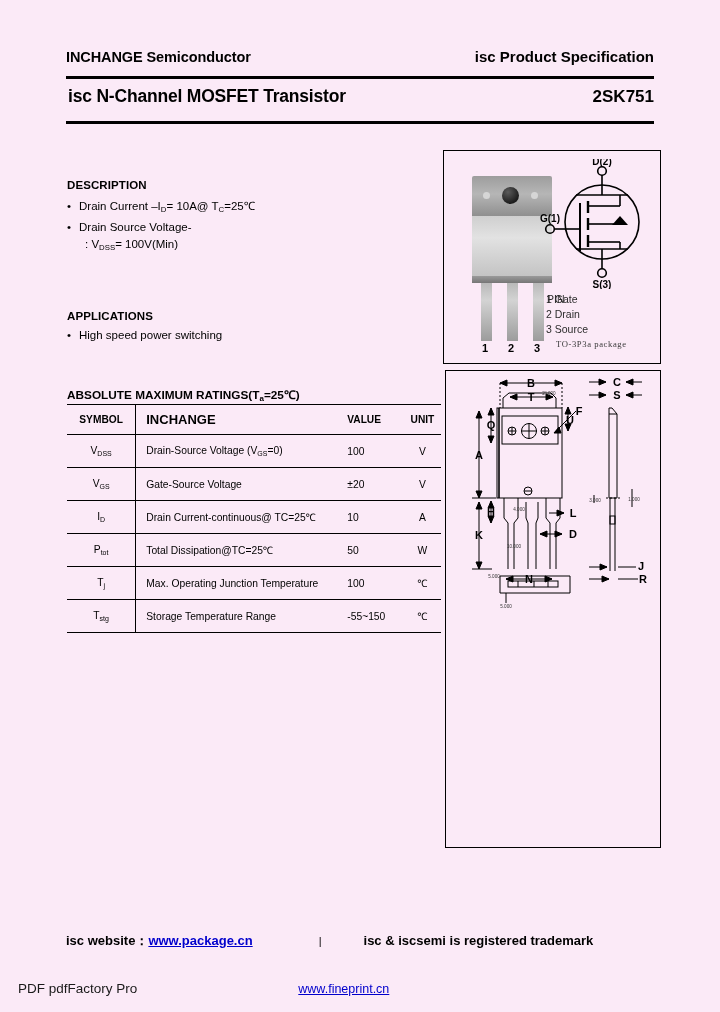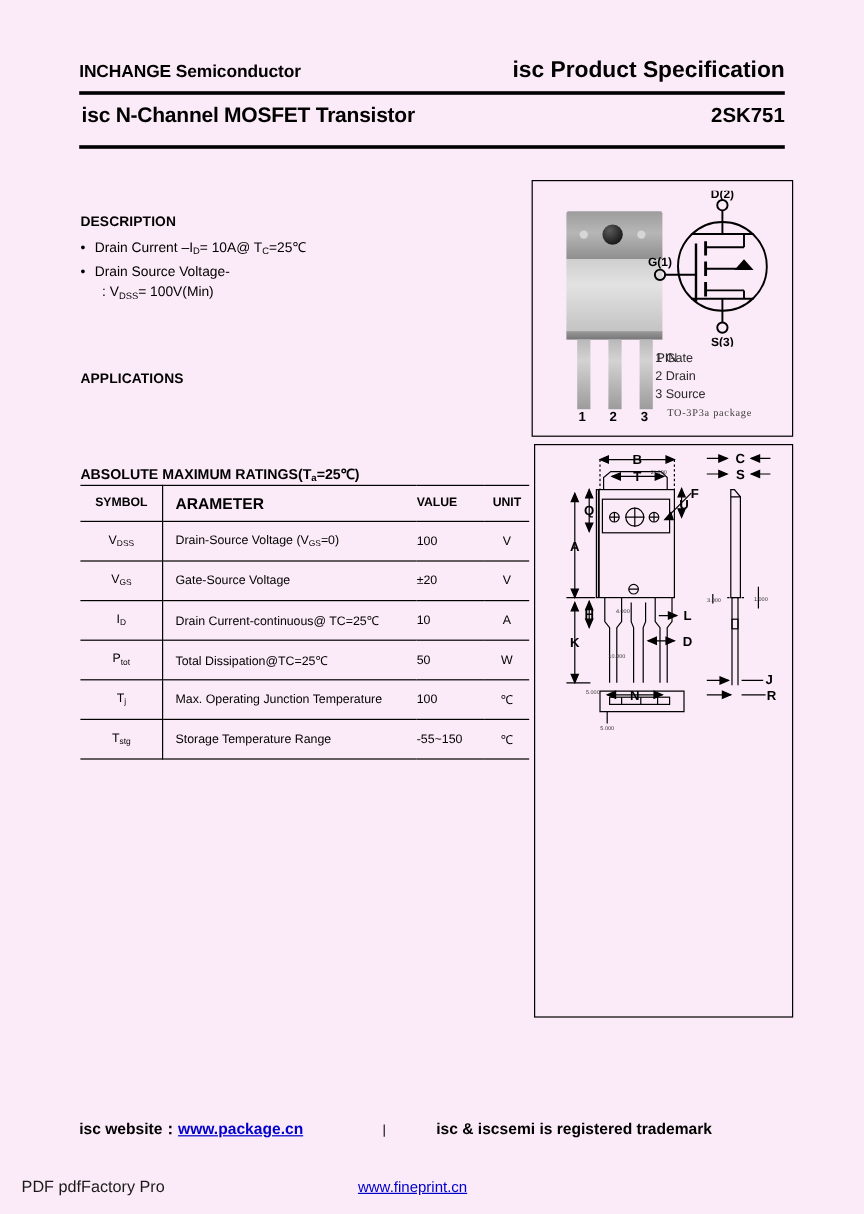--- a/index.html
+++ b/index.html
@@ -30,21 +30,21 @@
     display: flex;
     justify-content: space-between;
     align-items: baseline;
   }
   .hdr-left {
     font-size: 14.5px;
     font-weight: bold;
     letter-spacing: -0.1px;
   }
   .hdr-right {
-    font-size: 19px;
+    font-size: 15px;
     font-weight: bold;
     padding-left: 48px;
   }
   .rule {
     position: absolute;
     left: 66px;
     width: 588px;
     background: #000;
   }
   .rule-top   { top: 76px;  height: 3px; }
@@ -229,30 +229,33 @@
     <div class="bullet-line">
       <span class="dot">•</span>Drain Source Voltage-
     </div>
     <div class="indent-line">
       : V<sub>DSS</sub>= 100V(Min)
     </div>
   </div>
 
   <div id="apps-block">
     <div class="sec-title">APPLICATIONS</div>
+    <div class="bullet-line">
+      <span class="dot">•</span><span>High speed power switching</span>
+    </div>
   </div>
 
   <div id="ratings-head">
     ABSOLUTE MAXIMUM RATINGS(T<sub>a</sub>=25℃)
   </div>
   <table id="ratings-table">
     <tbody>
       <tr class="hdr">
         <td class="c-sym">SYMBOL</td>
-        <td class="c-par">ARAMETER</td>
+        <td class="c-par">INCHANGE</td>
         <td class="c-val">VALUE</td>
         <td class="c-unit">UNIT</td>
       </tr>
       <tr>
         <td class="c-sym">V<sub>DSS</sub></td>
         <td class="c-par">Drain-Source Voltage (V<sub>GS</sub>=0)</td>
         <td class="c-val">100</td>
         <td class="c-unit">V</td>
       </tr>
       <tr>

